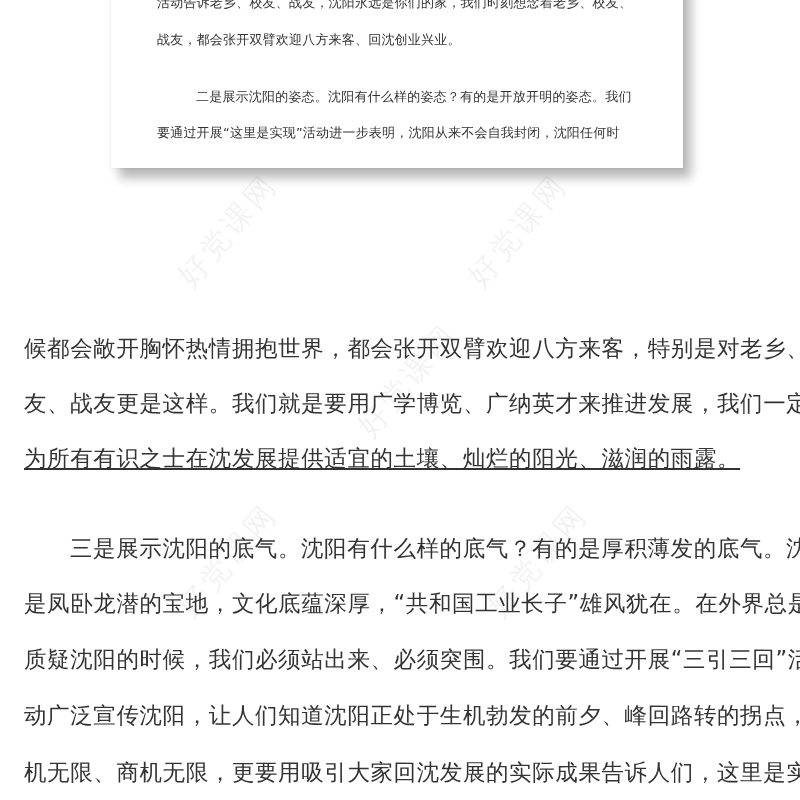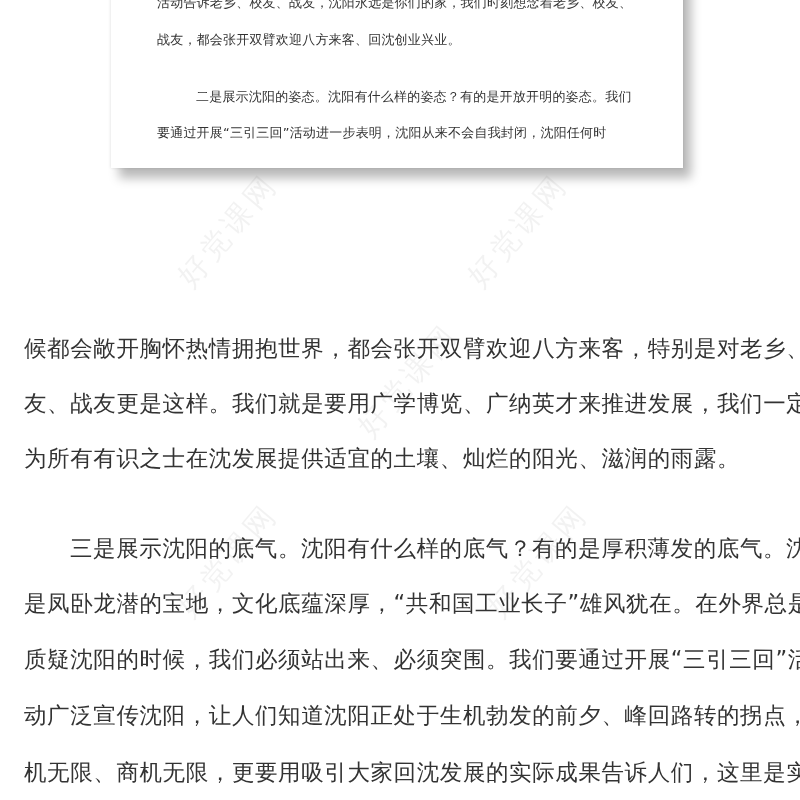--- a/index.html
+++ b/index.html
@@ -75,29 +75,29 @@
 <div class="watermark" style="left:450px; top:210px;">好党课网</div>
 <div class="watermark" style="left:340px; top:360px;">好党课网</div>
 <div class="watermark" style="left:160px; top:540px;">好党课网</div>
 <div class="watermark" style="left:470px; top:540px;">好党课网</div>
 
 <div class="card">
   <div class="card-text">
     <div class="card-line" style="top:24px;">活动告诉老乡、校友、战友，沈阳永远是你们的家，我们时刻想念着老乡、校友、</div>
     <div class="card-line" style="top:61px;">战友，都会张开双臂欢迎八方来客、回沈创业兴业。</div>
     <div class="card-line indent" style="top:118px;">二是展示沈阳的姿态。沈阳有什么样的姿态？有的是开放开明的姿态。我们</div>
-    <div class="card-line" style="top:154px;">要通过开展“三引三回”活动进一步表明，沈阳从来不会自我封闭，沈阳任何时</div>
+    <div class="card-line" style="top:154px;">要通过开展“这里是实现”活动进一步表明，沈阳从来不会自我封闭，沈阳任何时</div>
   </div>
 </div>
 
 <div class="body-text">
   <div>
     <div class="body-line" style="top:333px;">候都会敞开胸怀热情拥抱世界，都会张开双臂欢迎八方来客，特别是对老乡、校</div>
     <div class="body-line" style="top:388px;">友、战友更是这样。我们就是要用广学博览、广纳英才来推进发展，我们一定会</div>
-    <div class="body-line" style="top:443px;">为所有有识之士在沈发展提供适宜的土壤、灿烂的阳光、滋润的雨露。</div>
+    <div class="body-line" style="top:443px;text-decoration:underline;">为所有有识之士在沈发展提供适宜的土壤、灿烂的阳光、滋润的雨露。</div>
   </div>
   <div>
     <div class="body-line indent" style="top:533px;">三是展示沈阳的底气。沈阳有什么样的底气？有的是厚积薄发的底气。沈阳</div>
     <div class="body-line" style="top:588px;">是凤卧龙潜的宝地，文化底蕴深厚，“共和国工业长子”雄风犹在。在外界总是</div>
     <div class="body-line" style="top:644px;">质疑沈阳的时候，我们必须站出来、必须突围。我们要通过开展“三引三回”活</div>
     <div class="body-line" style="top:700px;">动广泛宣传沈阳，让人们知道沈阳正处于生机勃发的前夕、峰回路转的拐点，生</div>
     <div class="body-line" style="top:757px;">机无限、商机无限，更要用吸引大家回沈发展的实际成果告诉人们，这里是实现</div>
   </div>
 </div>
 

